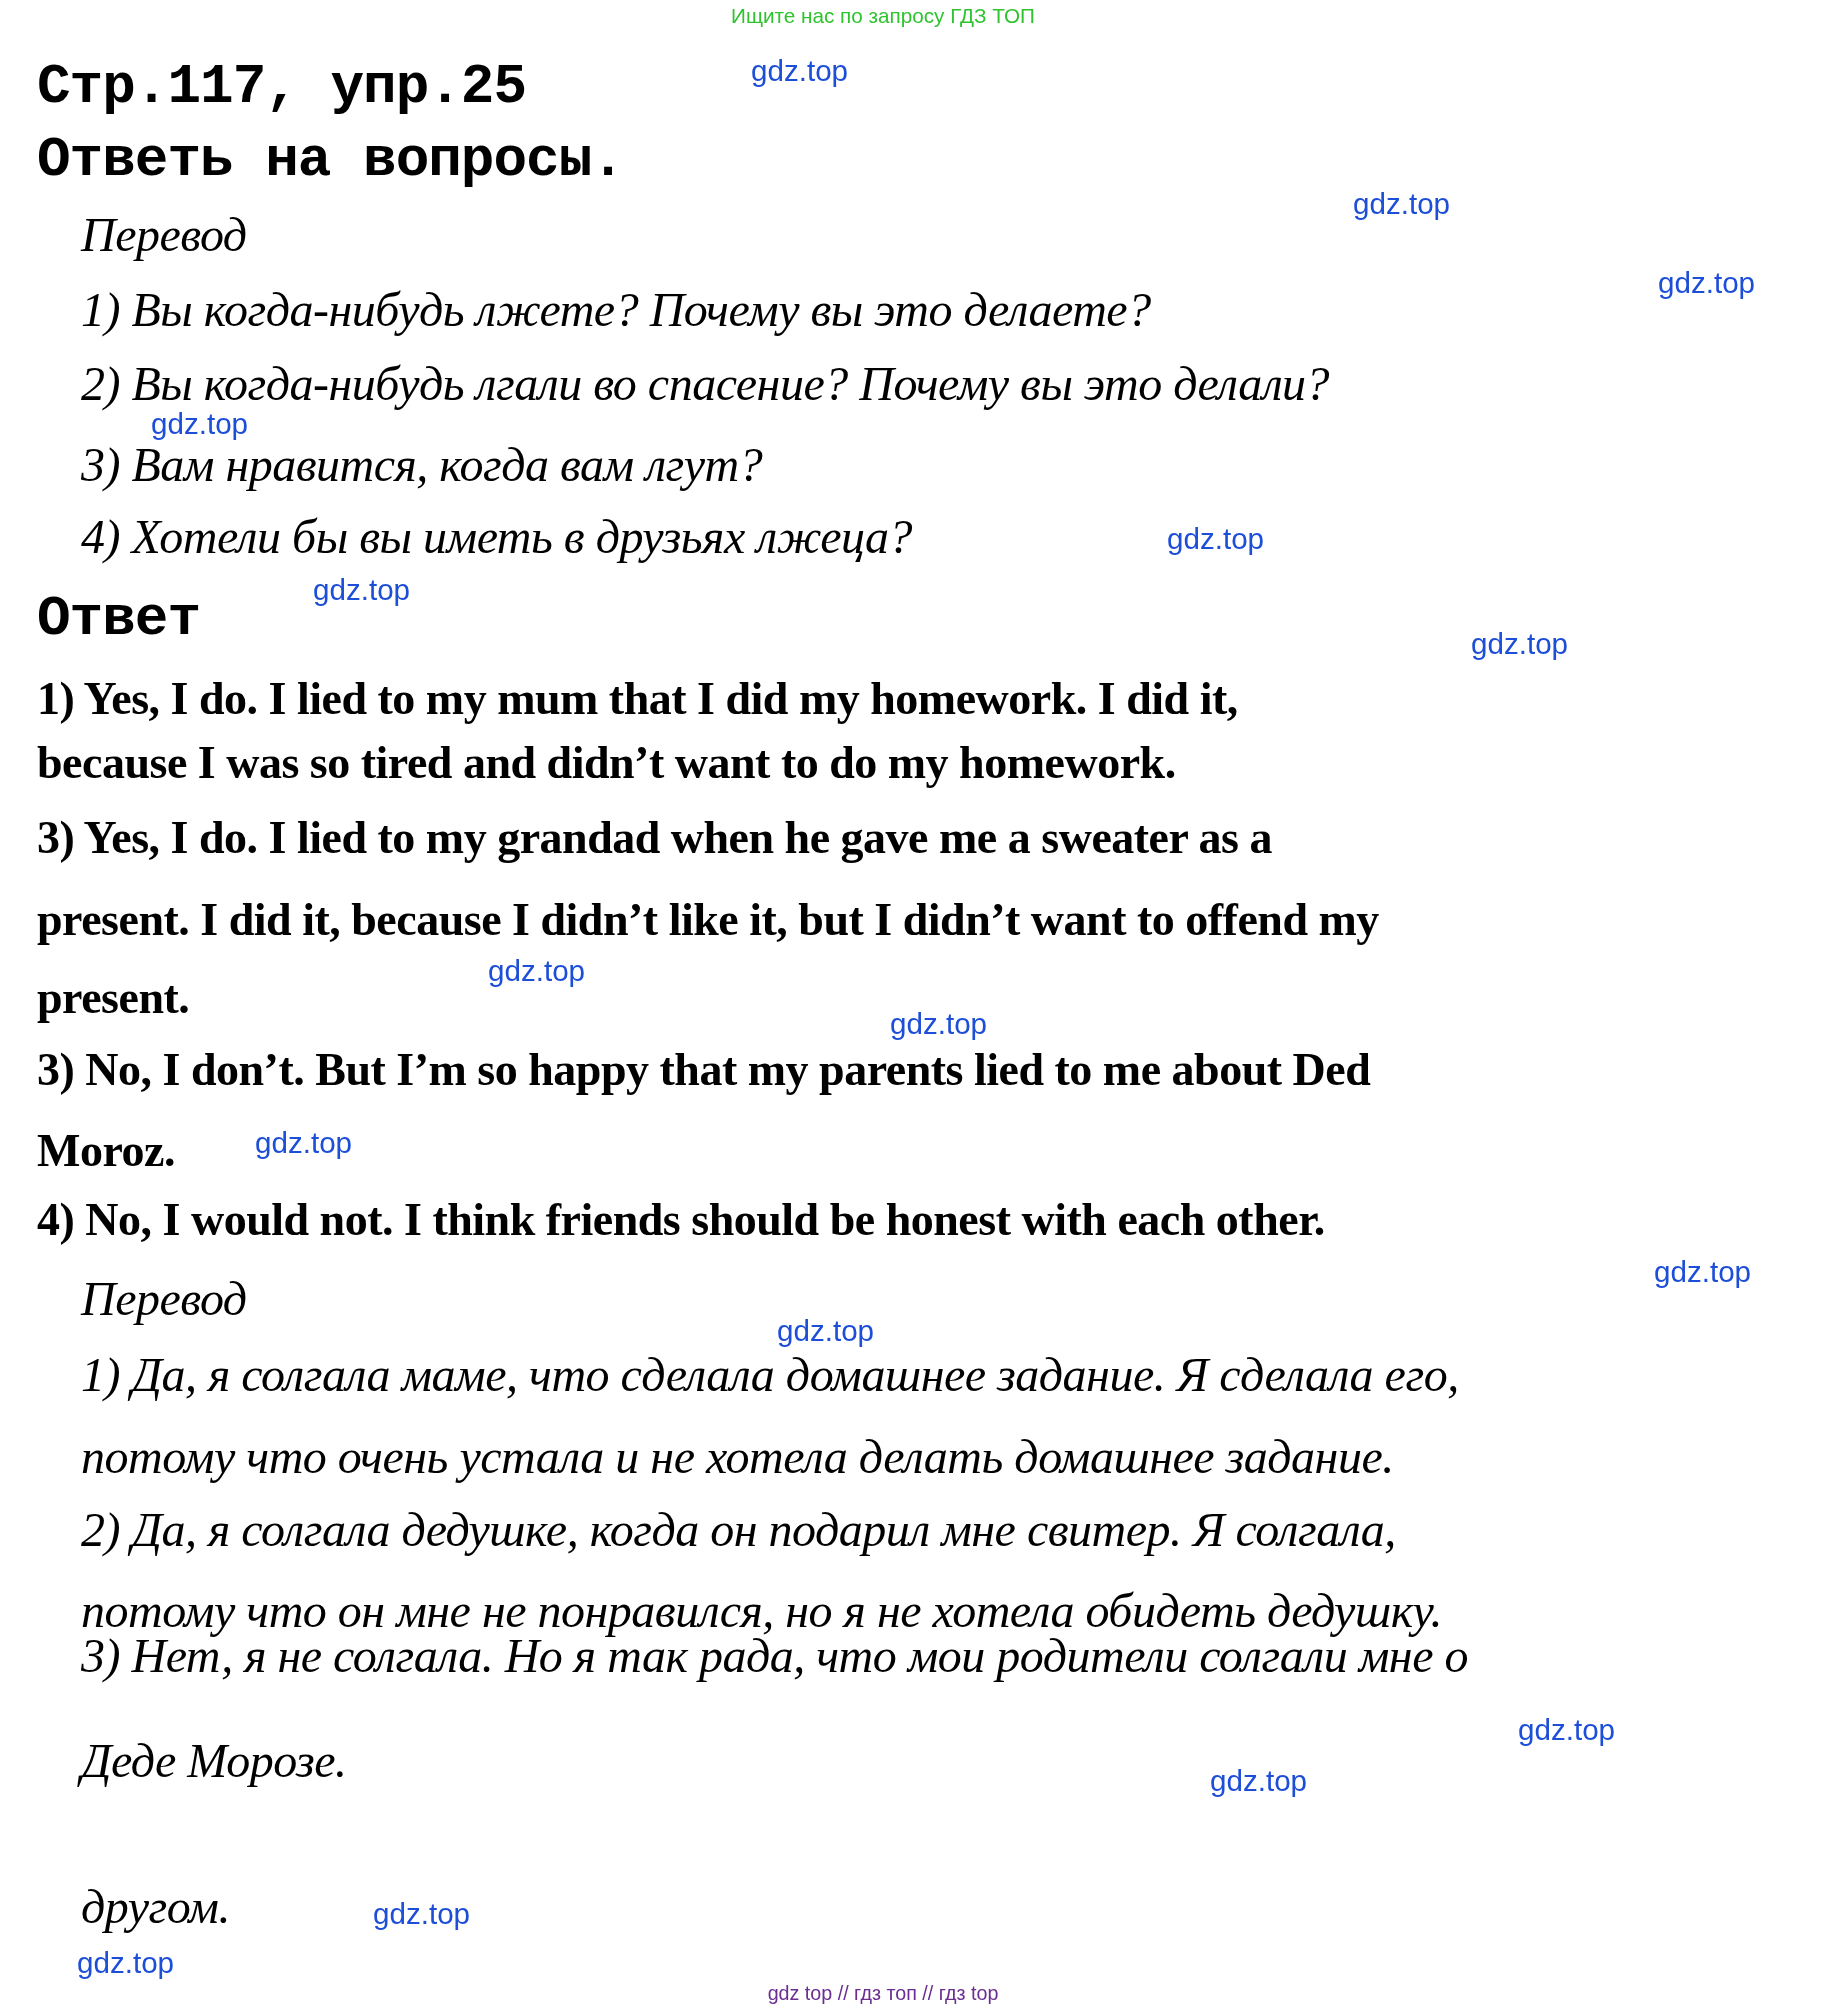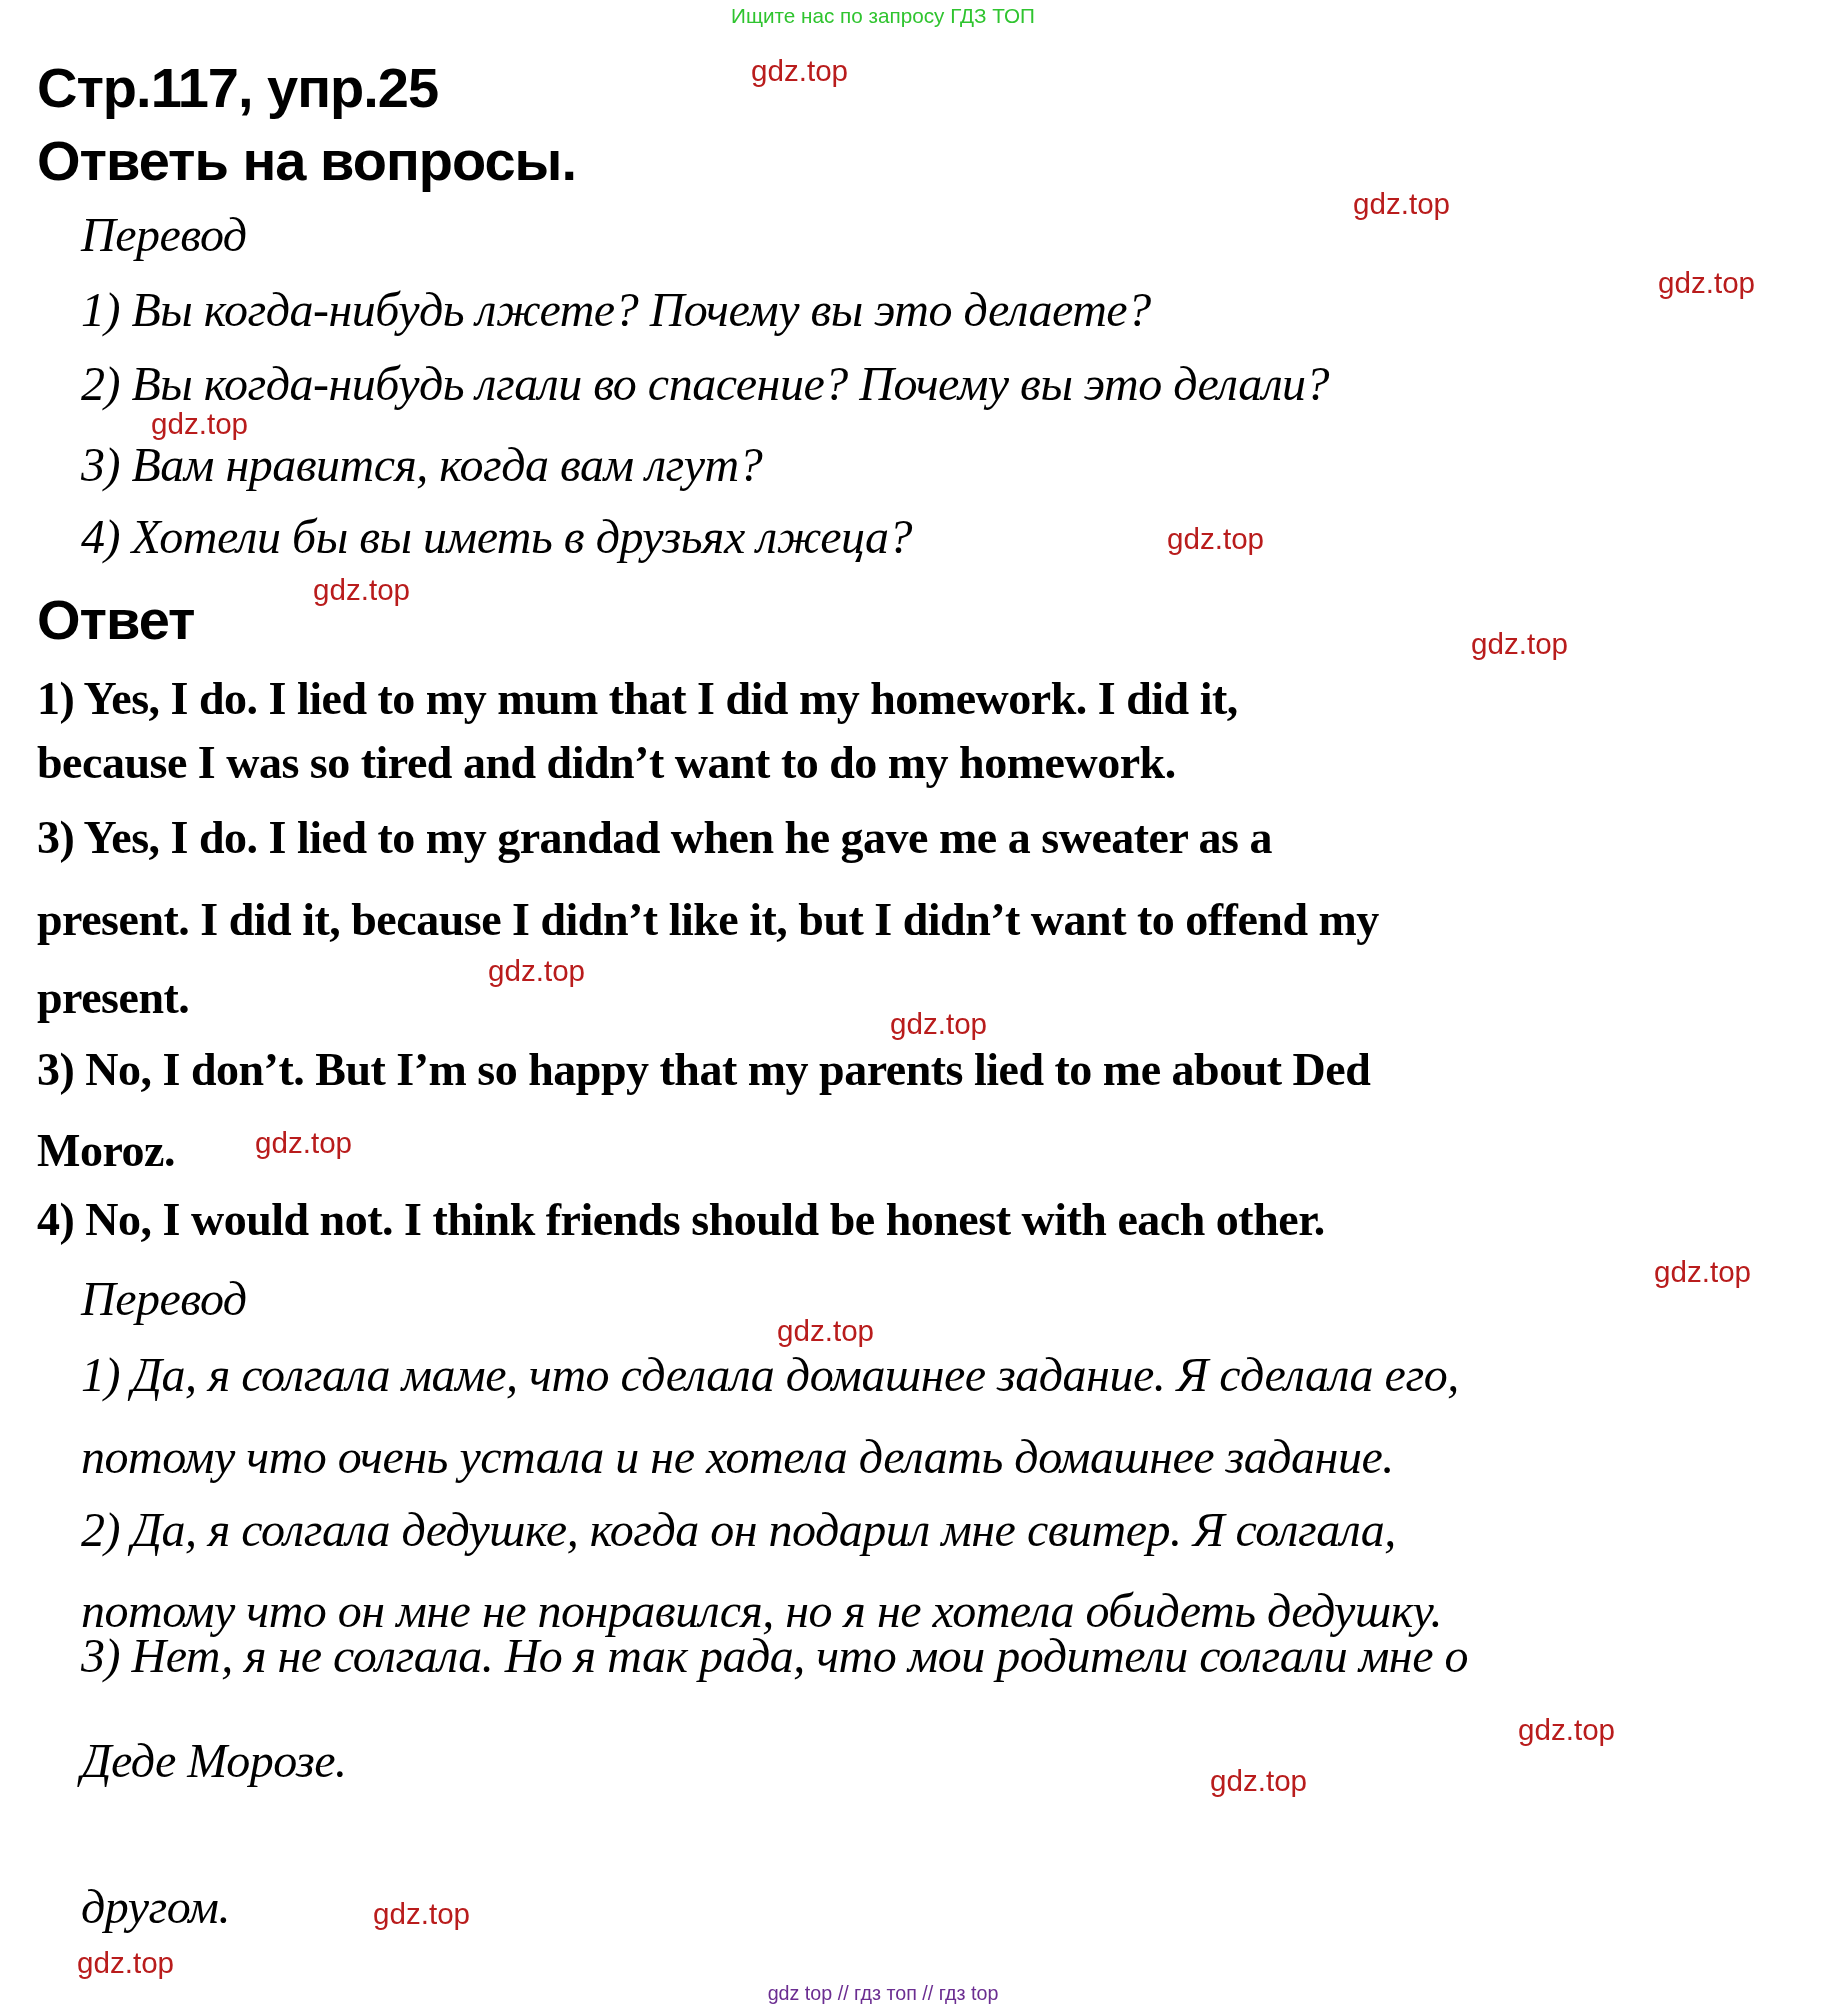--- a/index.html
+++ b/index.html
@@ -29,21 +29,21 @@
     font-family:"Liberation Sans",sans-serif;
     font-size:19.7px;
     color:#6b2d91;
   }
   .line{
     position:absolute;
     left:37px;
     white-space:nowrap;
   }
   .h{ 
-    font-family:Liberation Sans, sans-serif;
+    font-family:Liberation Mono, monospace;
     font-weight:bold;
     font-size:56px;
     letter-spacing:-1px;
   }
   .it{ 
     font-family:"Liberation Serif","DejaVu Serif",serif;
     font-style:italic;
     font-size:48px;
     letter-spacing:-0.5px;
     margin-left:44px;
@@ -51,21 +51,21 @@
   .ab{ 
     font-family:"Liberation Serif","DejaVu Serif",serif;
     font-weight:bold;
     font-size:46px;
     letter-spacing:-0.5px;
   }
   .wm{ 
     position:absolute;
     font-family:"Liberation Sans",sans-serif;
     font-size:29.6px;
-    color:#b91c1c;
+    color:#1d4ed8;
     white-space:nowrap;
   }
 </style>
 </head>
 <body>
 
 <div class="page">
 
   <div class="center-line promo">Ищите нас по запросу ГДЗ ТОП</div>
 

